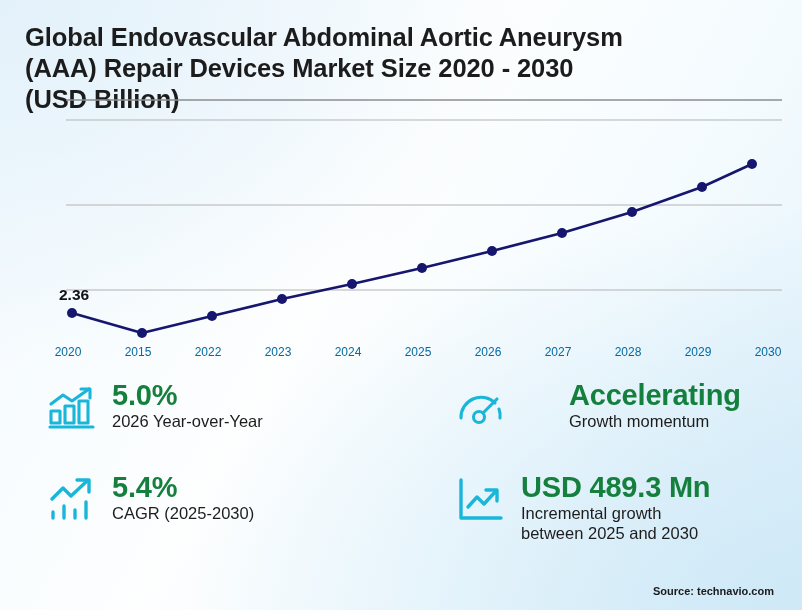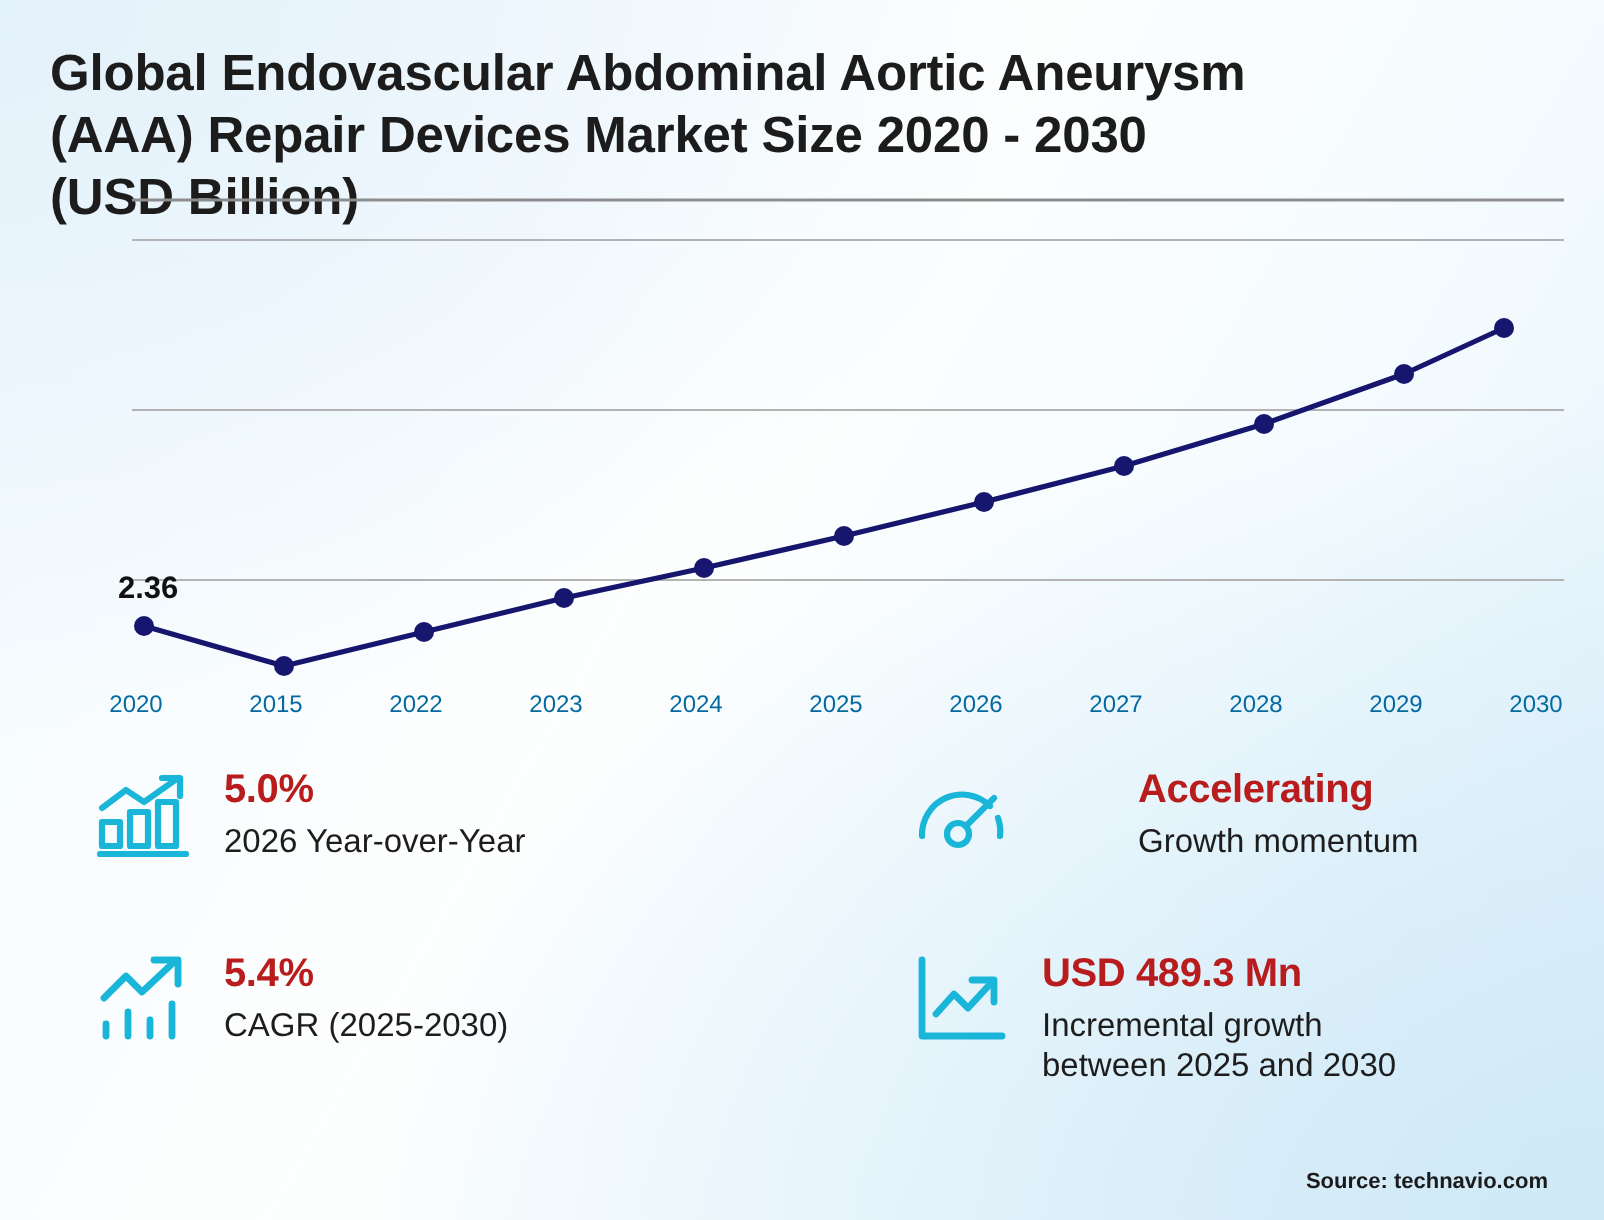--- a/index.html
+++ b/index.html
@@ -34,21 +34,21 @@
     text-align:center;width:64px;
   }
 
   
   .stats{position:absolute;left:0;top:382px;width:802px;height:190px;}
   .stat{position:absolute;display:flex;align-items:flex-start;}
   .stat .ico{flex:0 0 auto;width:52px;height:52px;margin-right:14px;}
   .stat .ico svg{display:block;}
   .stat .txt{padding-top:1px;}
   .stat .big{
-    font-size:20px;font-weight:bold;color:#b91c1c;line-height:25px;
+    font-size:29px;font-weight:bold;color:#15803d;line-height:25px;
     letter-spacing:-0.2px;
   }
   .stat .sub{
     font-size:16.5px;color:#1d1d1d;line-height:20px;margin-top:3px;
     white-space:pre-line;
   }
 
   .s1{left:46px;top:0px;}
   .s2{left:46px;top:92px;}
   .s3{left:455px;top:0px;gap:48px;}

